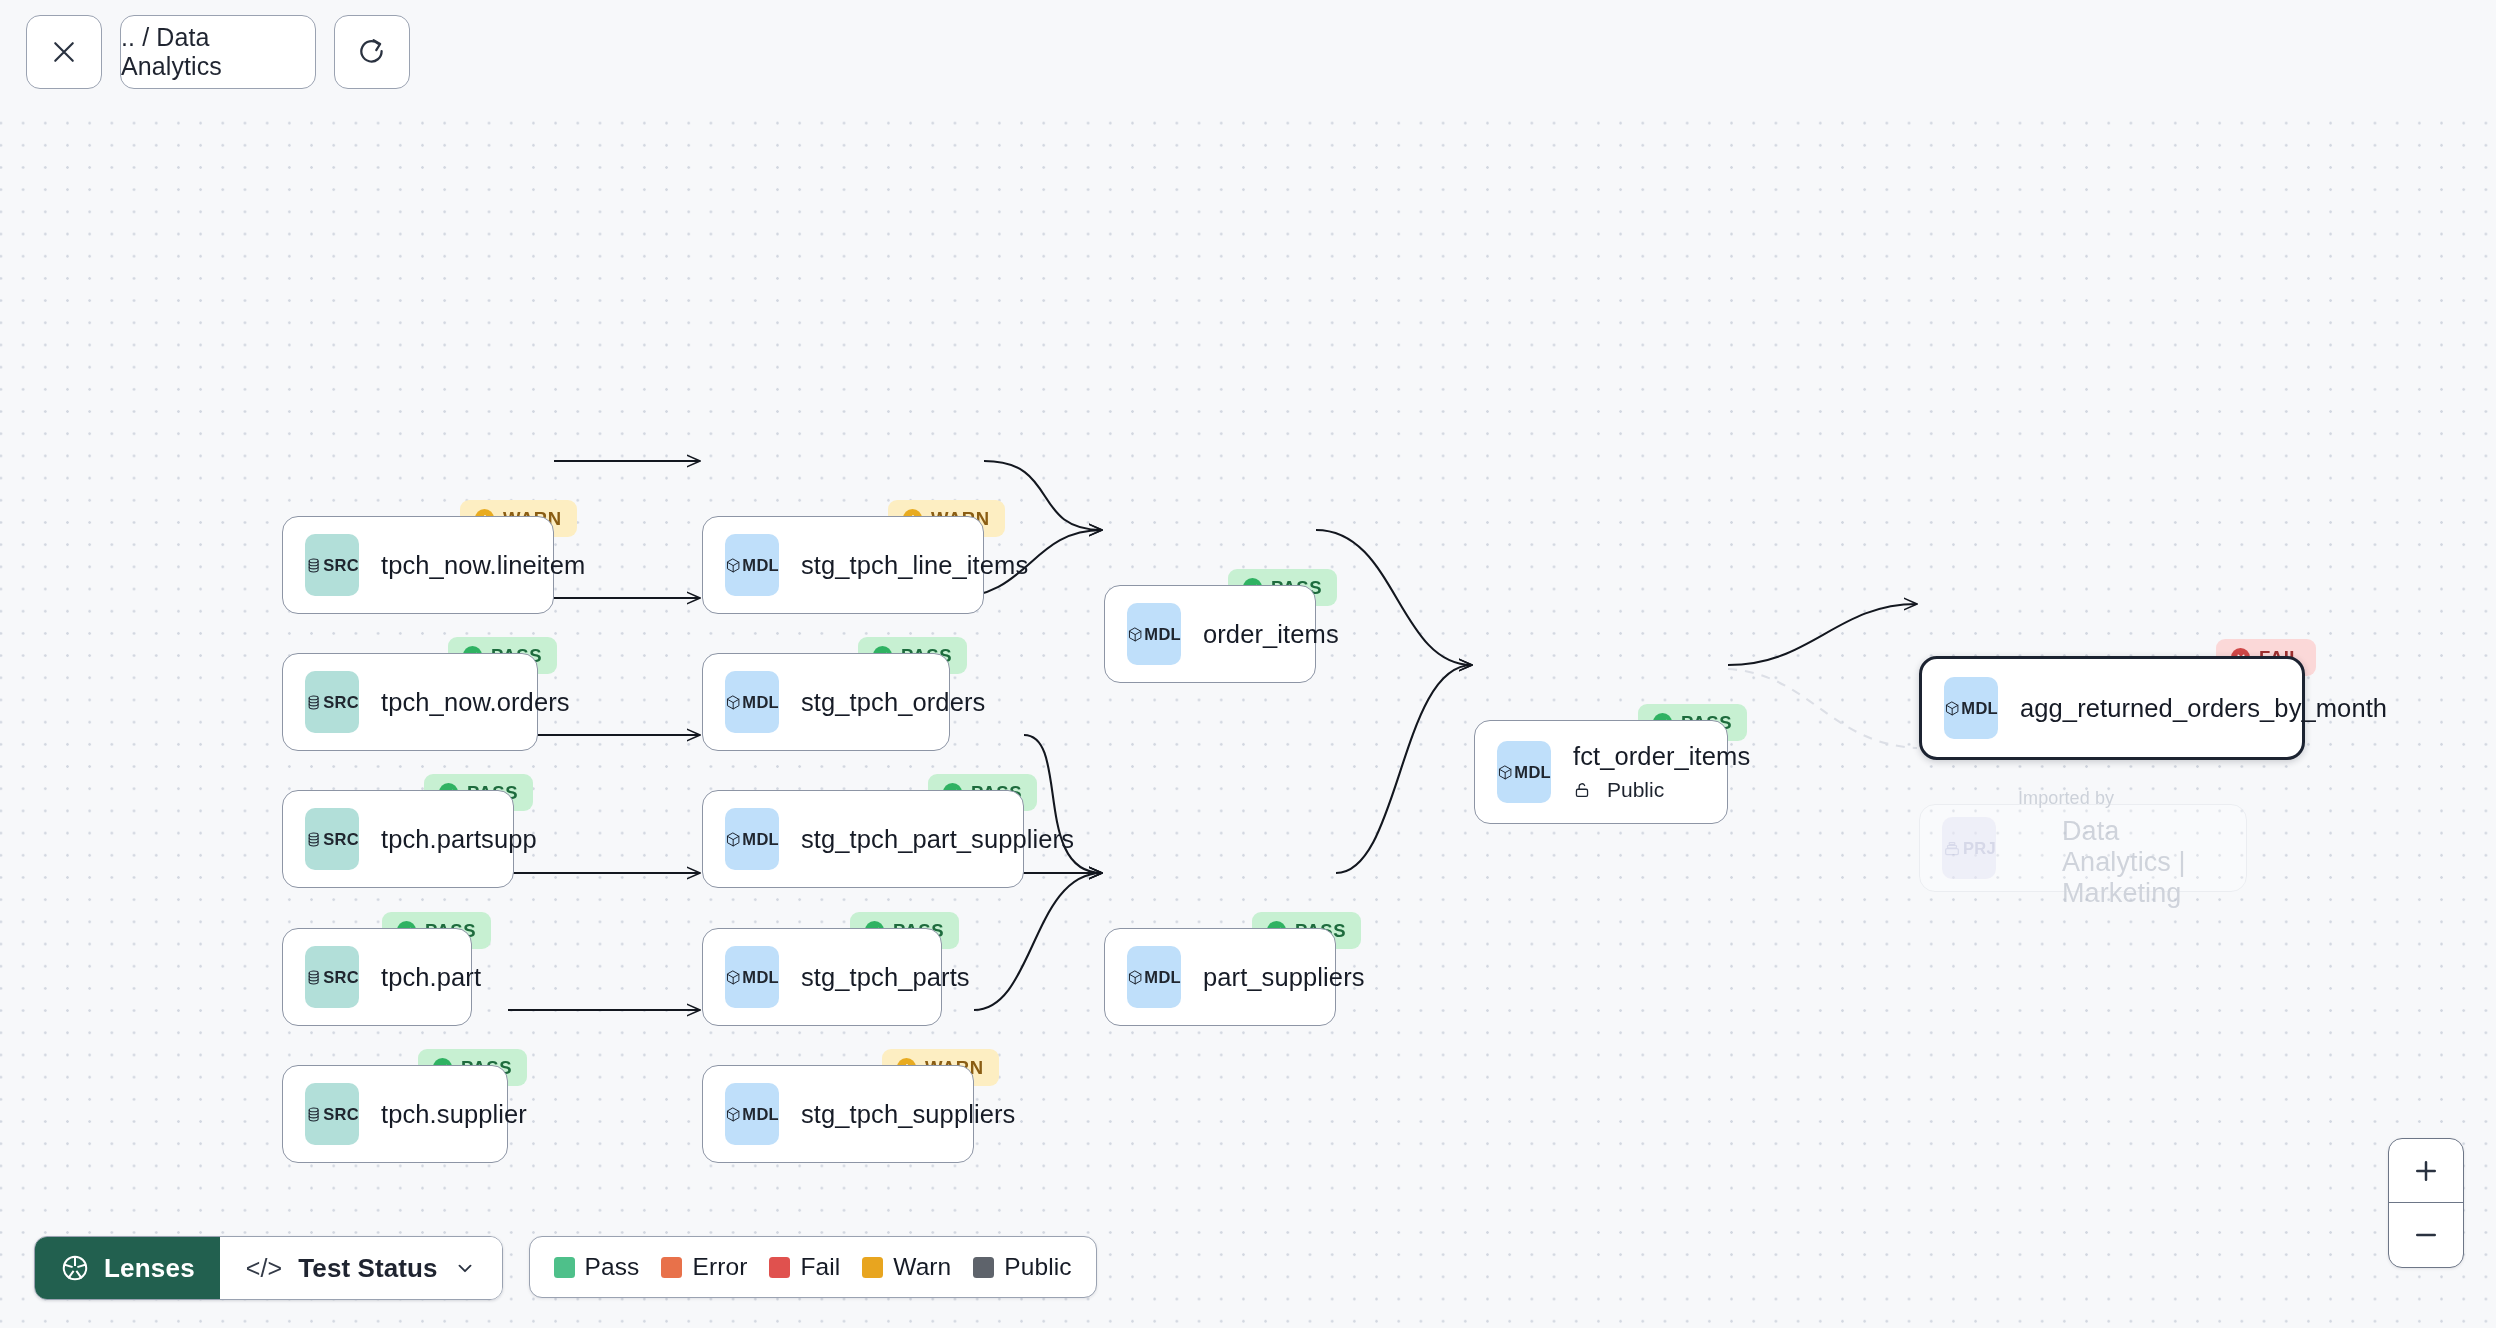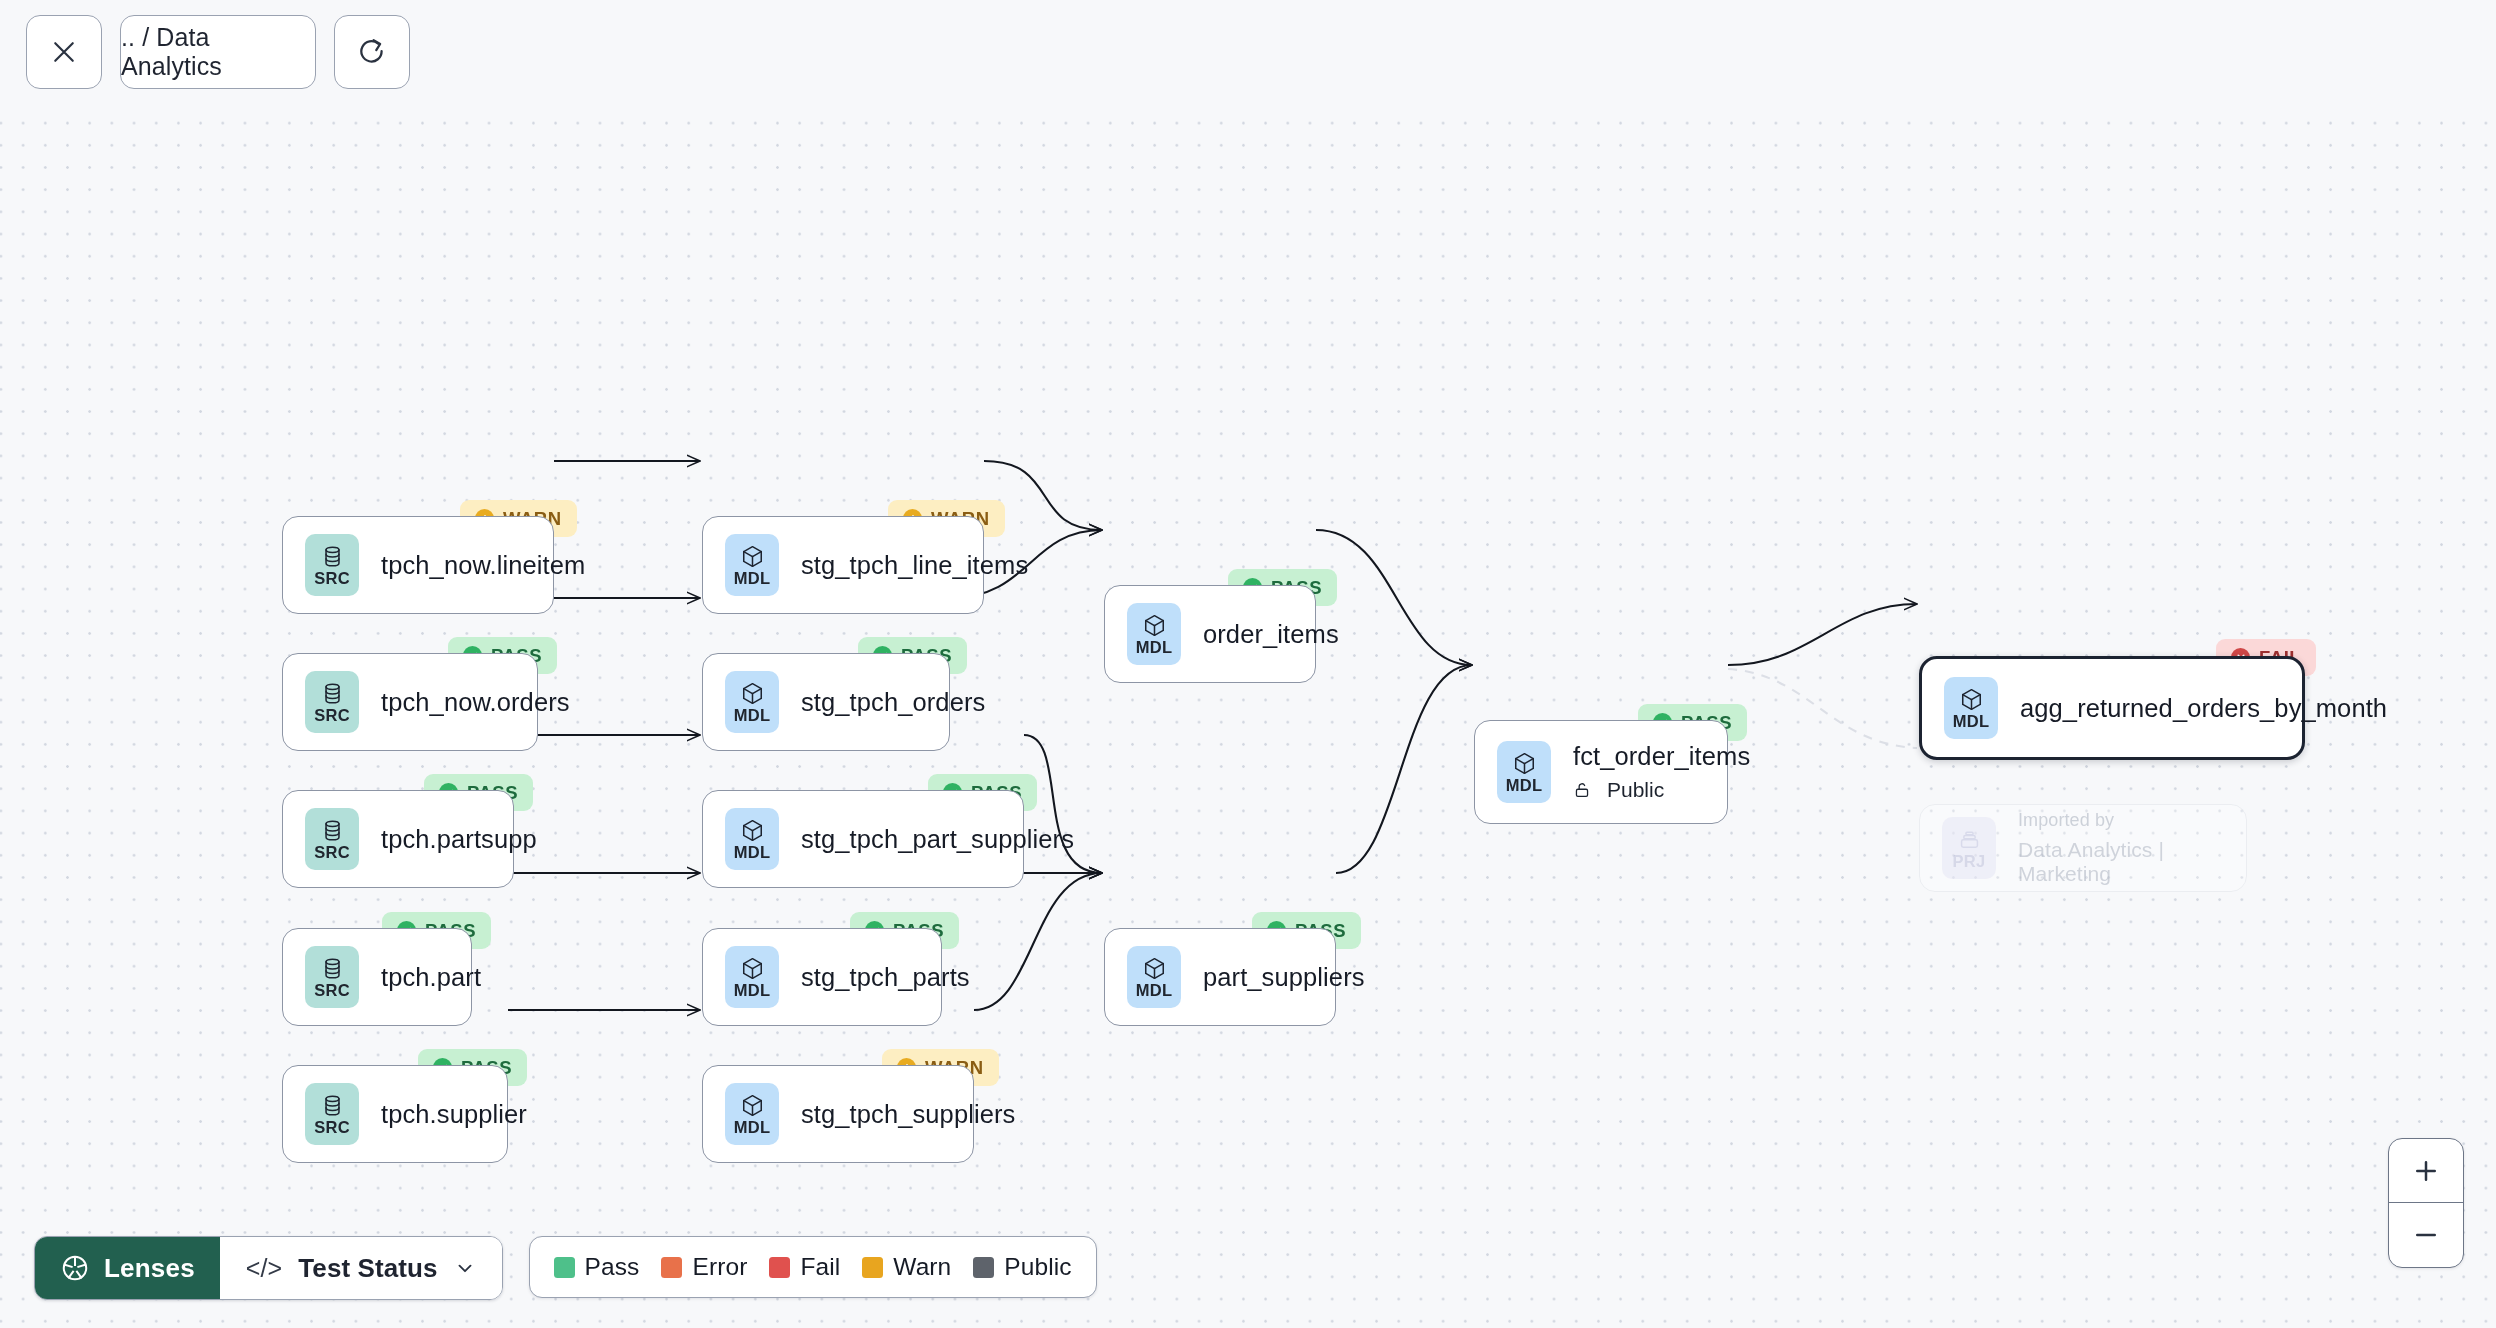--- a/index.html
+++ b/index.html
@@ -83,21 +83,21 @@
   .node.selected {
     border: 3.4px solid #1c2331;
     border-radius: 18px;
     box-shadow: 0 2px 7px rgba(20,26,40,.20);
     z-index: 14;
   }
   .type-badge {
     flex: 0 0 auto;
     width: 54px; height: 62px;
     border-radius: 10px;
-    display: flex; flex-direction: column;
+    display: flex; flex-direction: row;
     align-items: center; justify-content: center;
     gap: 1px;
   }
   .type-badge.src { background: #b2dfd9; }
   .type-badge.mdl { background: #bfdffa; }
   .type-badge.prj { background: #e3e4f5; }
   .type-badge svg { width: 25px; height: 25px; display: block; }
   .type-badge .tlabel {
     font-size: 16.5px; font-weight: 600;
     color: #20262f; letter-spacing: .3px; line-height: 1;
@@ -139,21 +139,21 @@
   
   .node.ghost {
     background: rgba(255,255,255,.45);
     border: 1.6px solid #e4e7ec;
     z-index: 5;
     opacity: .62;
   }
   .node.ghost .type-badge.prj { background: #eaeaf7; text-align: right; }
   .node.ghost .type-badge .tlabel { color: #c2c5de; }
   .ghost-cap { font-size: 18px; color: #b3bac6; letter-spacing: .1px; }
-  .ghost-main { font-size: 21px; color: #b7bdc9; letter-spacing: .1px; }
+  .ghost-main { font-size: 27px; color: #b7bdc9; letter-spacing: .1px; margin-left: 44px; }
 
   
   #bottom-bar {
     position: absolute; left: 34px; bottom: 28px;
     display: flex; align-items: stretch; gap: 26px;
     z-index: 45;
   }
   #lens-group {
     display: flex; align-items: center;
     border-radius: 13px; overflow: hidden;

